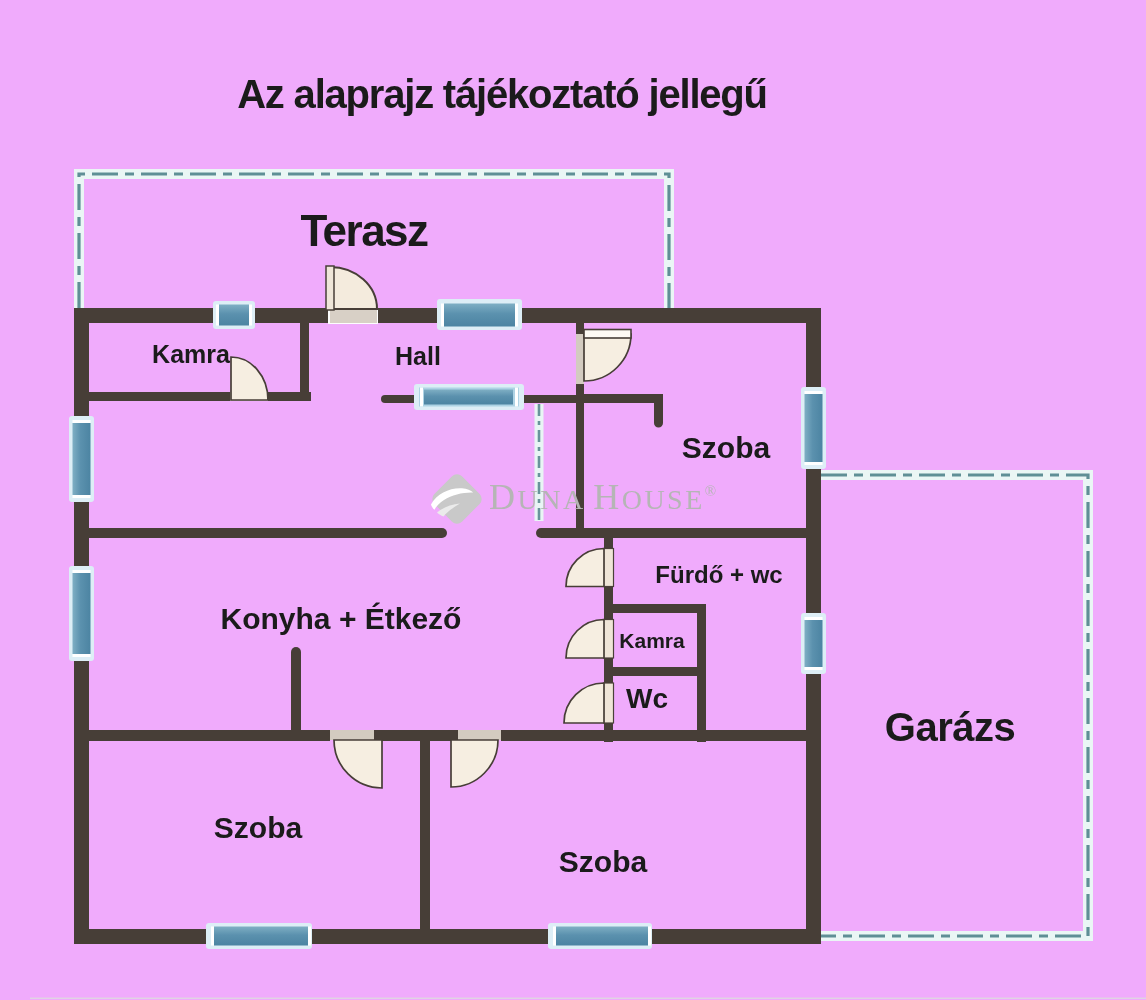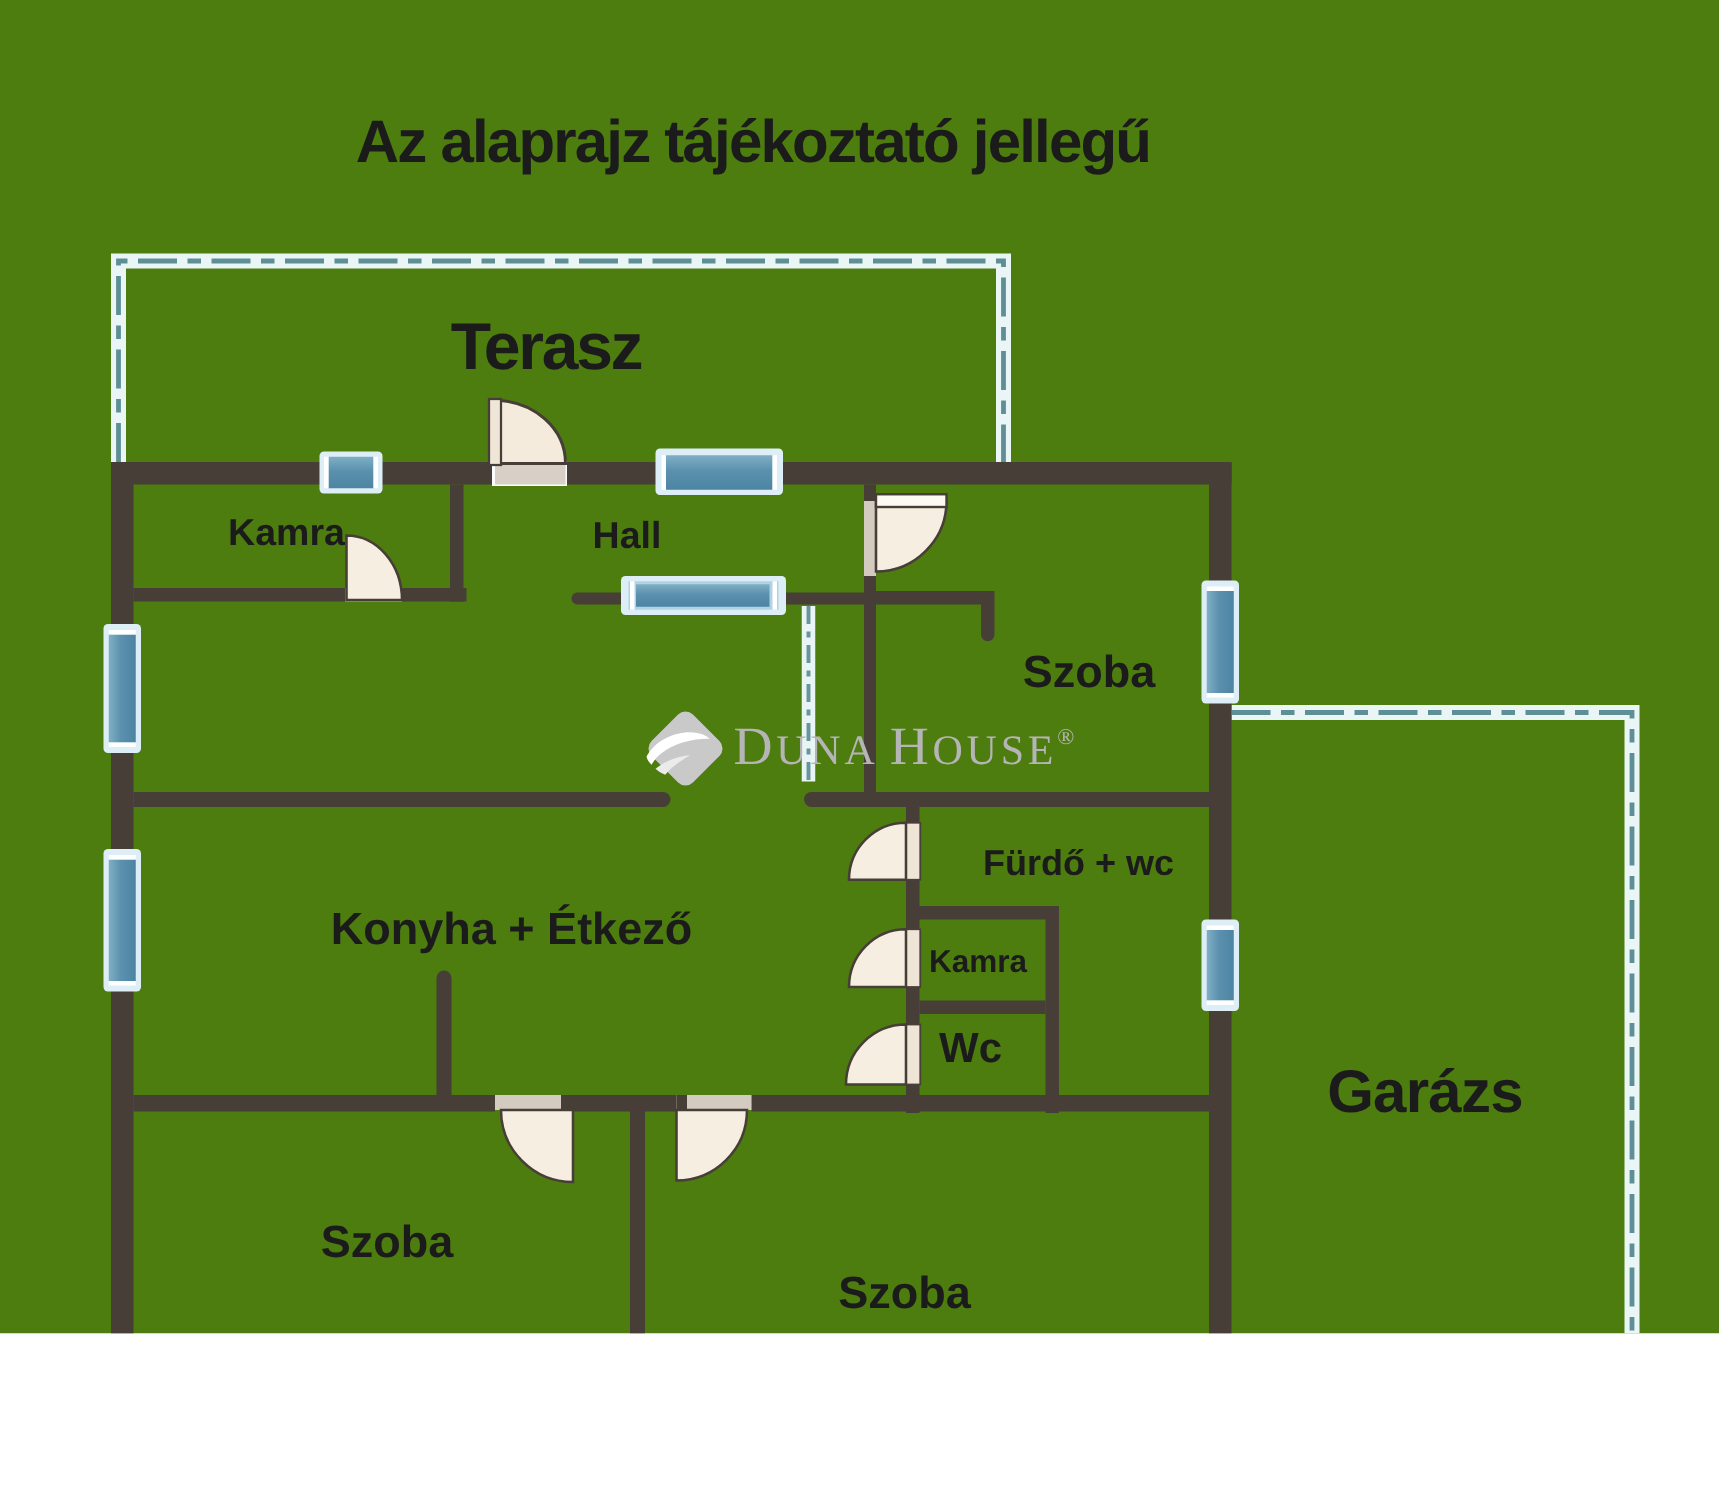--- a/index.html
+++ b/index.html
@@ -1,16 +1,16 @@
 <!DOCTYPE html>
 <html><head>
 <meta charset="utf-8">
 <style>
   html,body{margin:0;padding:0;background:#fff;}
-  #page{position:relative;width:1146px;height:889px;background:#4d7c0f;overflow:hidden;
+  #page{position:relative;width:1146px;height:1000px;background:#f0abfc;overflow:hidden;
         font-family:"Liberation Sans", sans-serif;}
   svg{position:absolute;left:0;top:0;}
   text{font-family:"Liberation Sans", sans-serif;font-weight:bold;fill:#1b1b1b;}
 </style>
 </head>
 <body>
 <div id="page">
 <svg width="1146" height="1000" viewBox="0 0 1146 1000">
 <defs>
 <linearGradient id="wg" x1="0" y1="0" x2="0" y2="1">

